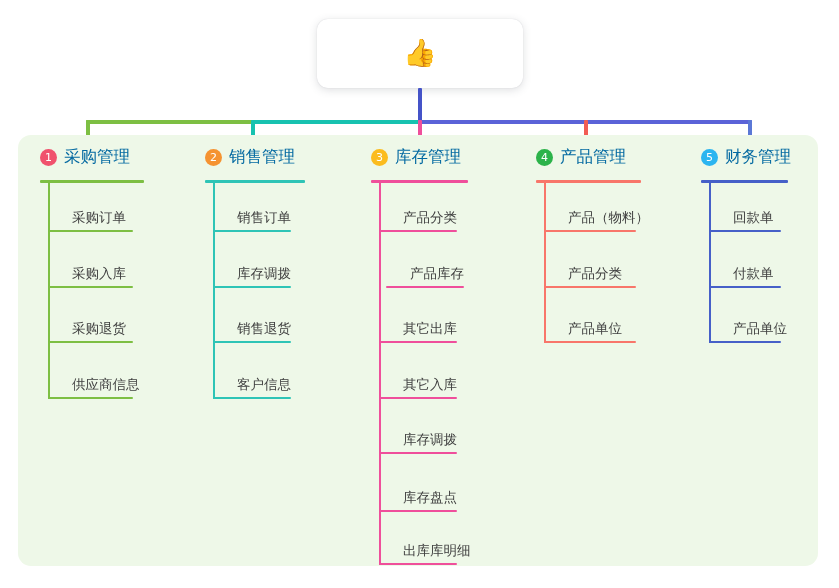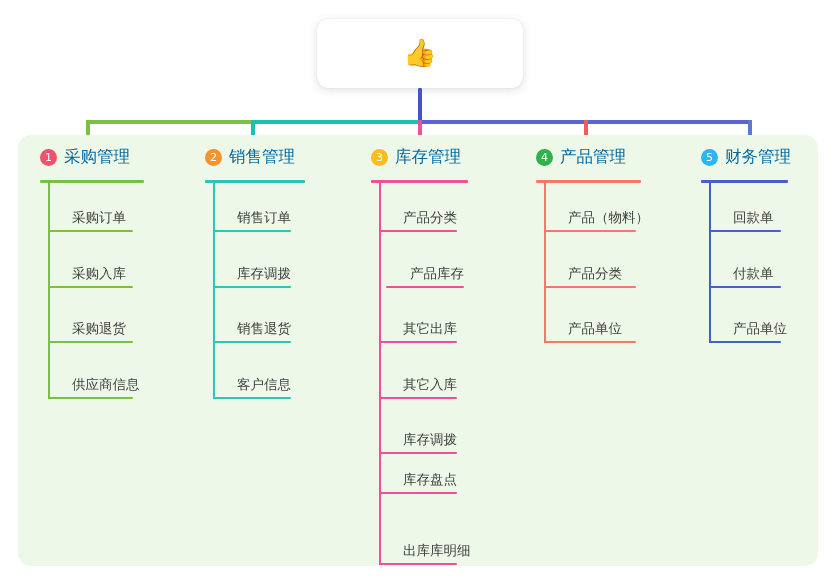--- a/index.html
+++ b/index.html
@@ -154,21 +154,21 @@
           <div class="leaf-rule" style="width: 78px; background: rgb(239, 79, 155);"></div>
         </div>
         <div class="leaf" style="left: 8px; top: 362.5px; width: 78px; height: 36px; font-family: Liberation Mono, monospace;">
           <span class="leaf-label">其它入库</span>
           <div class="leaf-rule" style="width: 78px; background: rgb(239, 79, 155);"></div>
         </div>
         <div class="leaf" style="left: 8px; top: 418px; width: 78px; height: 36px;">
           <span class="leaf-label">库存调拨</span>
           <div class="leaf-rule" style="width: 78px; background: rgb(239, 79, 155);"></div>
         </div>
-        <div class="leaf" style="left: 8px; top: 458px; width: 78px; height: 36px; padding-left: 24px;">
+        <div class="leaf" style="left: 8px; top: 476px; width: 78px; height: 36px; padding-left: 24px;">
           <span class="leaf-label">库存盘点</span>
           <div class="leaf-rule" style="width: 78px; background: rgb(239, 79, 155);"></div>
         </div>
         <div class="leaf" style="left: 8px; top: 529px; width: 78px; height: 36px;">
           <span class="leaf-label">出库库明细</span>
           <div class="leaf-rule" style="width: 78px; background: rgb(239, 79, 155);"></div>
         </div>
       </div>
       <div class="col" style="left: 536px;">
         <div class="head-row" style="position: absolute; left: 0px; top: 146px; padding-left: 0px;">

